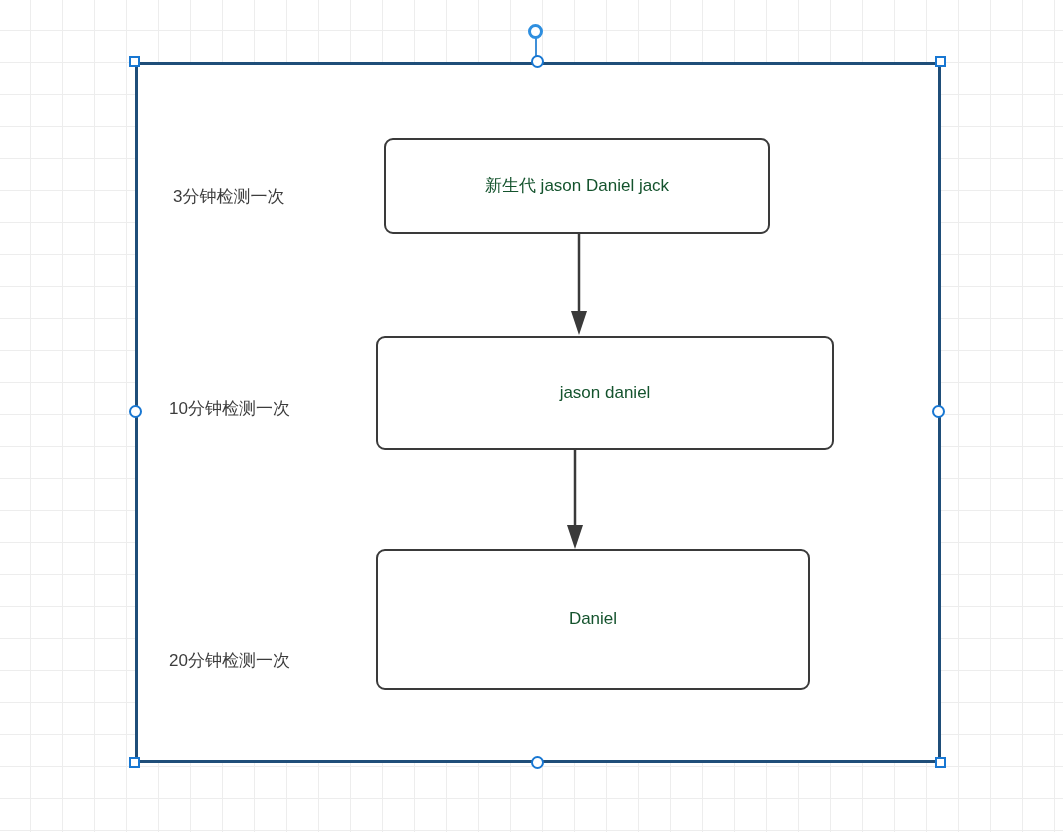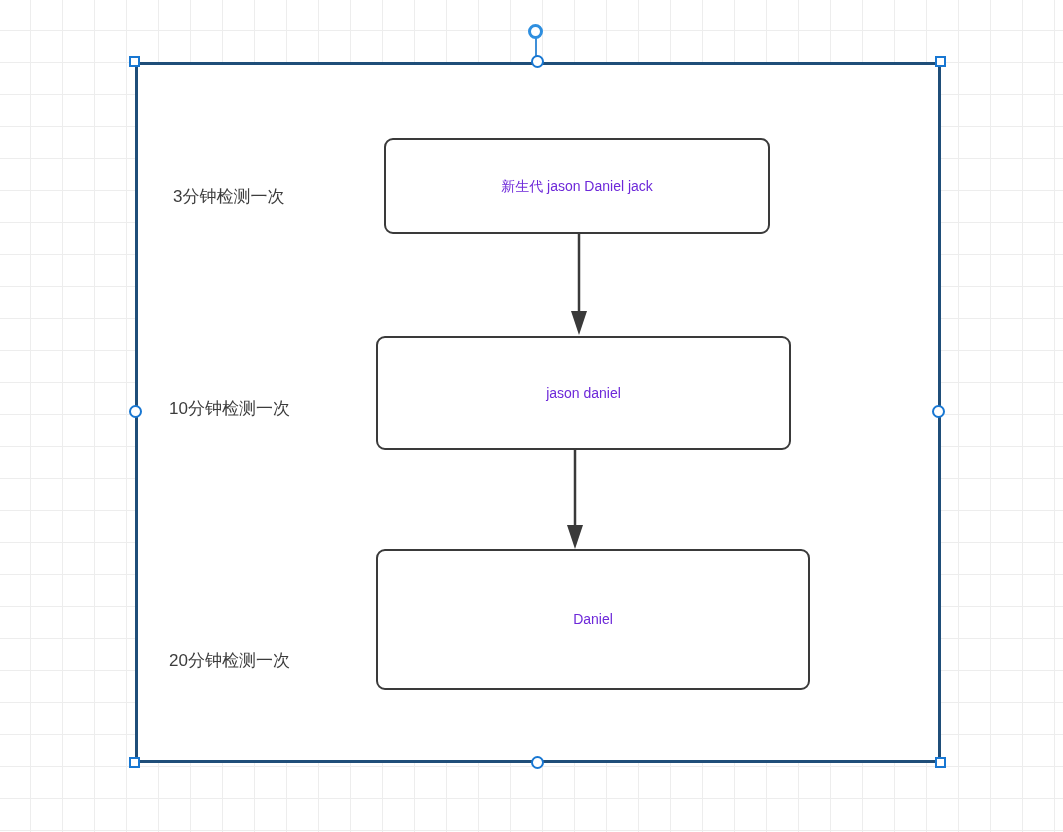--- a/index.html
+++ b/index.html
@@ -90,22 +90,22 @@
     position: absolute;
     box-sizing: border-box;
     background: #ffffff;
     border: 2.5px solid #3a3a3a;
     border-radius: 9px;
     display: flex;
     align-items: center;
     justify-content: center;
   }
   .node-label {
-    color: #6d28d9;
-    font-size: 14px;
+    color: #14532d;
+    font-size: 17px;
     line-height: 1.3;
     text-align: center;
     white-space: nowrap;
     font-family: "Liberation Sans", "DejaVu Sans", sans-serif;
   }
 
   
   .connector {
     position: absolute;
     z-index: 5;
@@ -129,21 +129,21 @@
 
     <div class="node" style="left:246px; top:73px; width:386px; height:96px;">
       <span class="node-label">新生代 jason Daniel jack</span>
     </div>
 
     <svg class="connector" style="left:430px; top:167px; width:22px; height:106px;" viewBox="0 0 22 106">
       <line x1="11" y1="0" x2="11" y2="86" stroke="#3a3a3a" stroke-width="2.5"></line>
       <polygon points="11,103 3,79 19,79" fill="#3a3a3a"></polygon>
     </svg>
 
-    <div class="node" style="left:238px; top:271px; width:415px; height:114px;">
+    <div class="node" style="left:238px; top:271px; width:458px; height:114px;">
       <span class="node-label">jason daniel</span>
     </div>
 
     <svg class="connector" style="left:426px; top:383px; width:22px; height:104px;" viewBox="0 0 22 104">
       <line x1="11" y1="0" x2="11" y2="84" stroke="#3a3a3a" stroke-width="2.5"></line>
       <polygon points="11,101 3,77 19,77" fill="#3a3a3a"></polygon>
     </svg>
 
     <div class="node" style="left:238px; top:484px; width:434px; height:141px;">
       <span class="node-label">Daniel</span>

